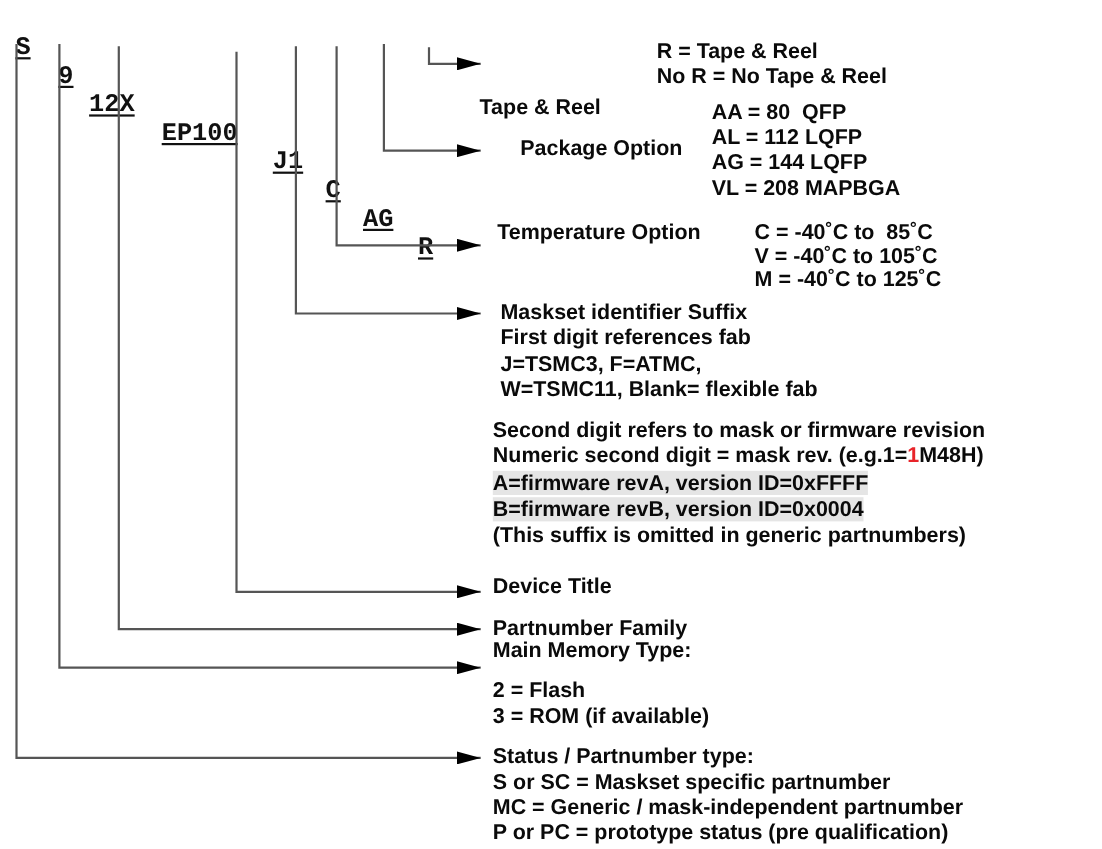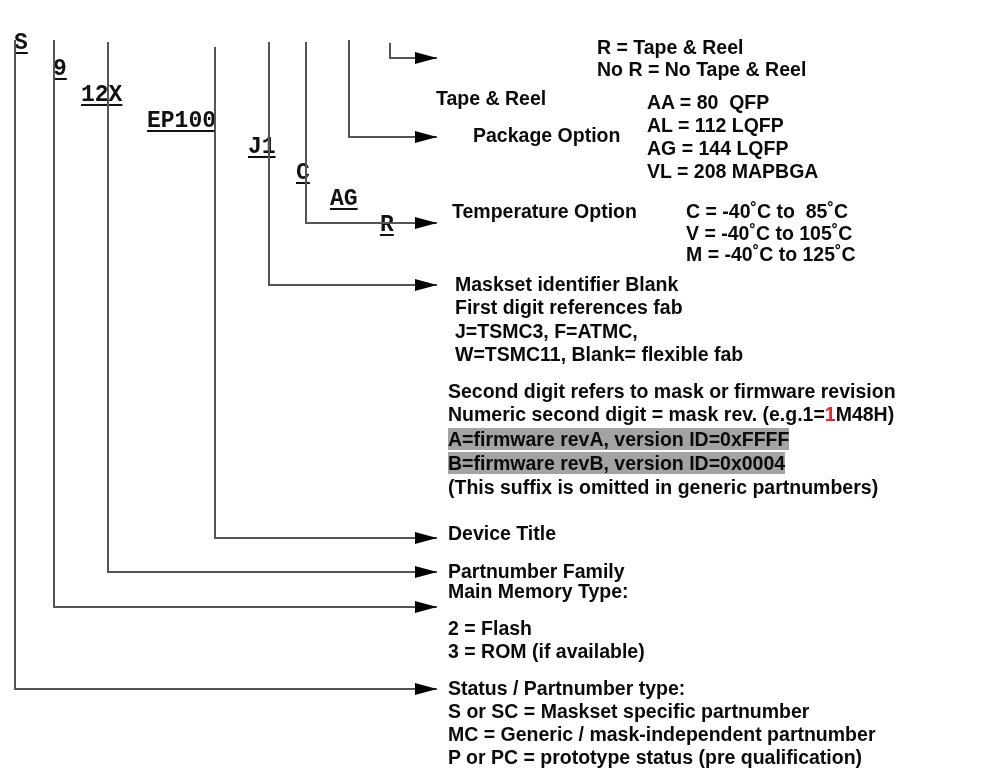--- a/index.html
+++ b/index.html
@@ -1,21 +1,21 @@
 <!DOCTYPE html>
 <html><head>
 <meta charset="utf-8">
 <style>
   html, body { margin: 0; padding: 0; background: #ffffff; }
   body { width: 1002px; height: 772px; position: relative; overflow: hidden; }
   .pn { position: absolute; top: 4px; left: 0; font-family: "Liberation Mono", "DejaVu Sans Mono", monospace; font-weight: bold; font-size: 23px; color: #111; white-space: pre; }
   .pn span { position: absolute; text-decoration: underline; text-decoration-thickness: 2px; text-underline-offset: 3px; }
   svg.lines { position: absolute; left: 0; top: 0; }
   .t { position: absolute; font-family: "Liberation Sans", "DejaVu Sans", sans-serif; font-weight: bold; font-size: 19.5px; line-height: 22px; color: #0a0a0a; white-space: pre; }
-  .hl { background: #a3a3a3; }
+  .hl { background: #e5e5e5; }
   .red { color: #e8242a; }
 </style>
 </head>
 <body>
 
 <div class="pn">
   <span style="left:14px">S</span>
   <span style="left:53px">9</span>
   <span style="left:81px">12X</span>
   <span style="left:147px">EP100</span>
@@ -51,21 +51,21 @@
 <div class="t" style="left:647px; top:91px;">AA = 80  QFP</div>
 <div class="t" style="left:647px; top:114px;">AL = 112 LQFP</div>
 <div class="t" style="left:647px; top:137px;">AG = 144 LQFP</div>
 <div class="t" style="left:647px; top:160px;">VL = 208 MAPBGA</div>
 
 <div class="t" style="left:452px; top:200px;">Temperature Option</div>
 <div class="t" style="left:686px; top:200px;">C = -40˚C to  85˚C</div>
 <div class="t" style="left:686px; top:222px;">V = -40˚C to 105˚C</div>
 <div class="t" style="left:686px; top:243px;">M = -40˚C to 125˚C</div>
 
-<div class="t" style="left:455px; top:273px;">Maskset identifier Blank</div>
+<div class="t" style="left:455px; top:273px;">Maskset identifier Suffix</div>
 <div class="t" style="left:455px; top:296px;">First digit references fab</div>
 <div class="t" style="left:455px; top:320px;">J=TSMC3, F=ATMC,</div>
 <div class="t" style="left:455px; top:343px;">W=TSMC11, Blank= flexible fab</div>
 <div class="t" style="left:448px; top:380px;">Second digit refers to mask or firmware revision</div>
 <div class="t" style="left:448px; top:403px;"><span>Numeric second digit = mask rev. (e.g.1=</span><span class="red">1</span><span>M48H)</span></div>
 <div class="t hl" style="left:448px; top:428px;">A=firmware revA, version ID=0xFFFF</div>
 <div class="t hl" style="left:448px; top:452px;">B=firmware revB, version ID=0x0004</div>
 <div class="t" style="left:448px; top:476px;">(This suffix is omitted in generic partnumbers)</div>
 
 <div class="t" style="left:448px; top:522px;">Device Title</div>

